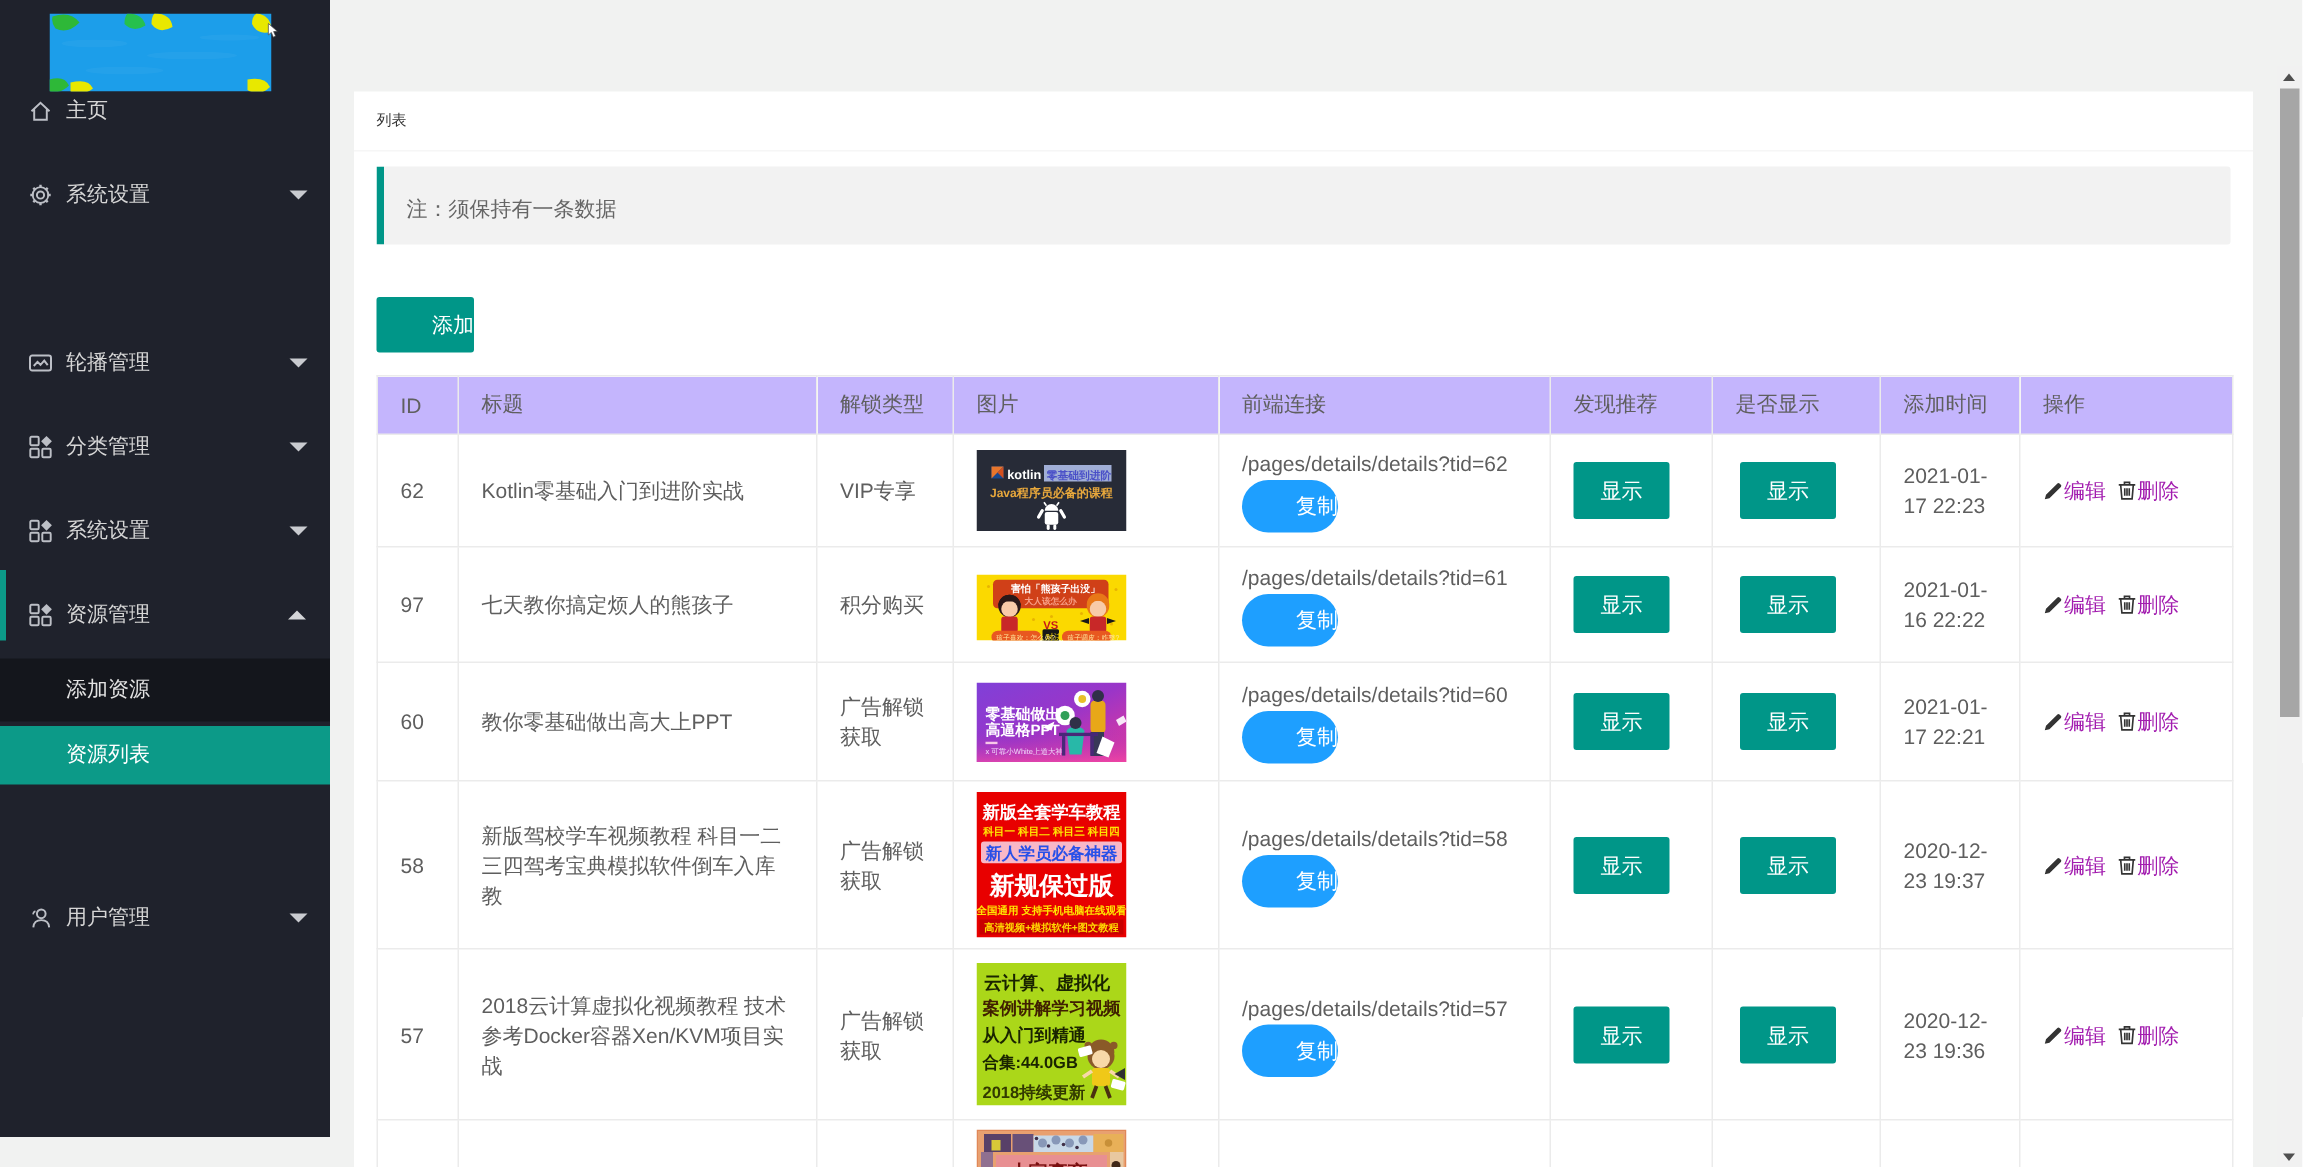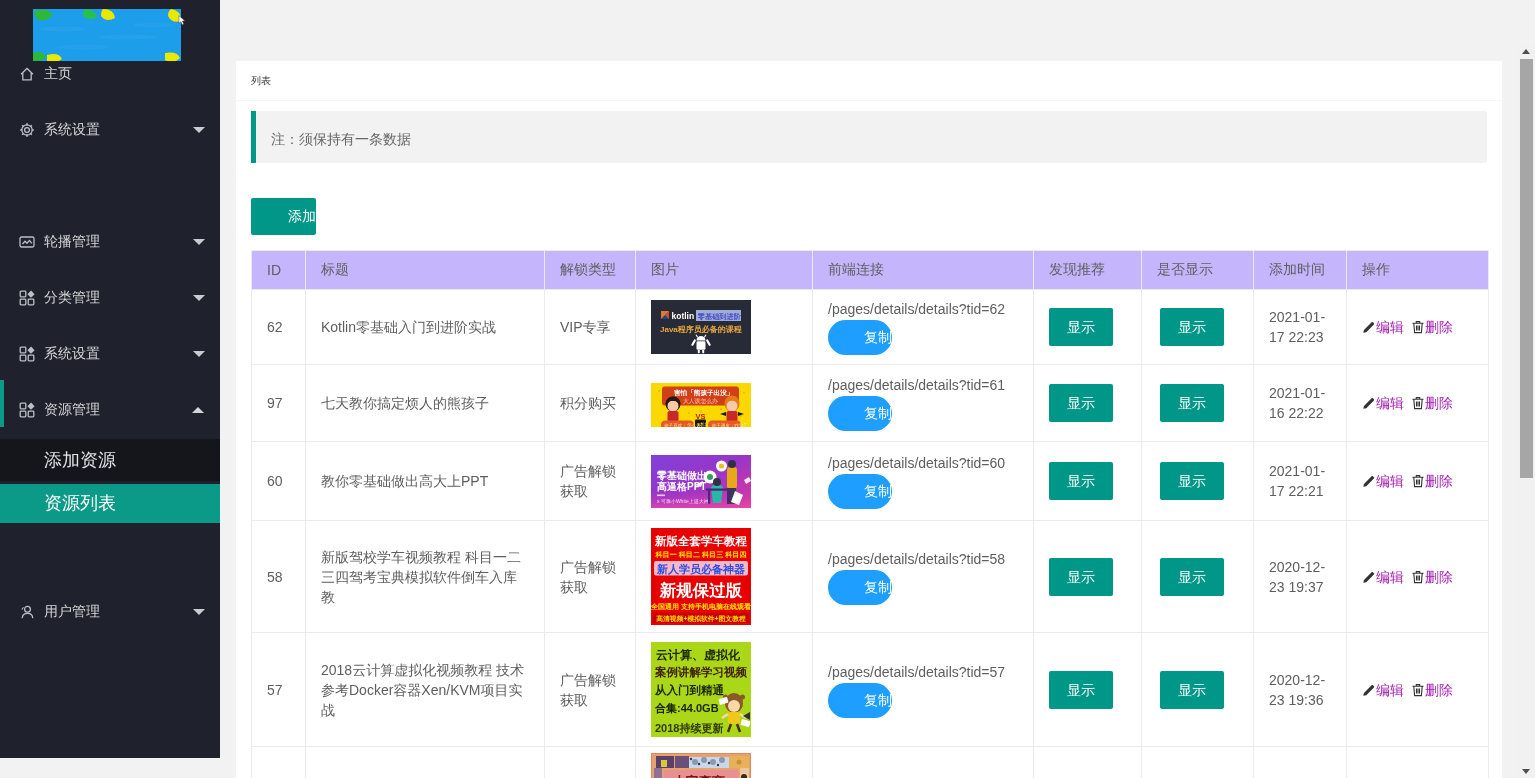--- a/index.html
+++ b/index.html
@@ -9,21 +9,21 @@
 
 #side { position:absolute; left:0; top:0; width:220px; height:758px; background:#1f222c; z-index:5; }
 #logo { position:absolute; left:33px; top:9px; width:148px; height:52px; }
 .mitem { position:absolute; left:0; width:220px; height:56px; color:#d6d6d6; font-size:14px; }
 .mitem .txt { position:absolute; left:44px; top:50%; transform:translateY(-50%); }
 .mitem .ico { position:absolute; left:19px; top:50%; transform:translateY(-50%); width:16px; height:16px; }
 .mitem .arr { position:absolute; right:15px; top:50%; margin-top:-3px; width:0; height:0;
   border-left:6.2px solid transparent; border-right:6.2px solid transparent; border-top:6.5px solid #c9cbd0; }
 .mitem .arrup { position:absolute; right:16px; top:50%; margin-top:-3px; width:0; height:0;
   border-left:6px solid transparent; border-right:6px solid transparent; border-bottom:6.5px solid #d4d5d8; }
-.sub { position:absolute; left:0; width:220px; height:42px; background:#14161c; color:#e2e2e2; font-size:18px;text-align:center; }
+.sub { position:absolute; left:0; width:220px; height:42px; background:#14161c; color:#e2e2e2; font-size:14px;text-align:center; }
 .sub .txt { position:absolute; left:44px; top:50%; transform:translateY(-50%); }
 .sub.active { background:#0C9A88; color:#fff; height:39px; }
 #stripe { position:absolute; left:0; top:380px; width:4px; height:47px; background:#0C9A88; }
 
 
 #topbar { position:absolute; left:220px; top:0; width:1315px; height:44px; background:#fff; z-index:4; }
 
 
 #card { position:absolute; left:236px; top:61px; width:1266px; height:760px; background:#fff; }
 #cardhead { height:40px; line-height:40px; padding-left:15px; font-size:10px; color:#333;

